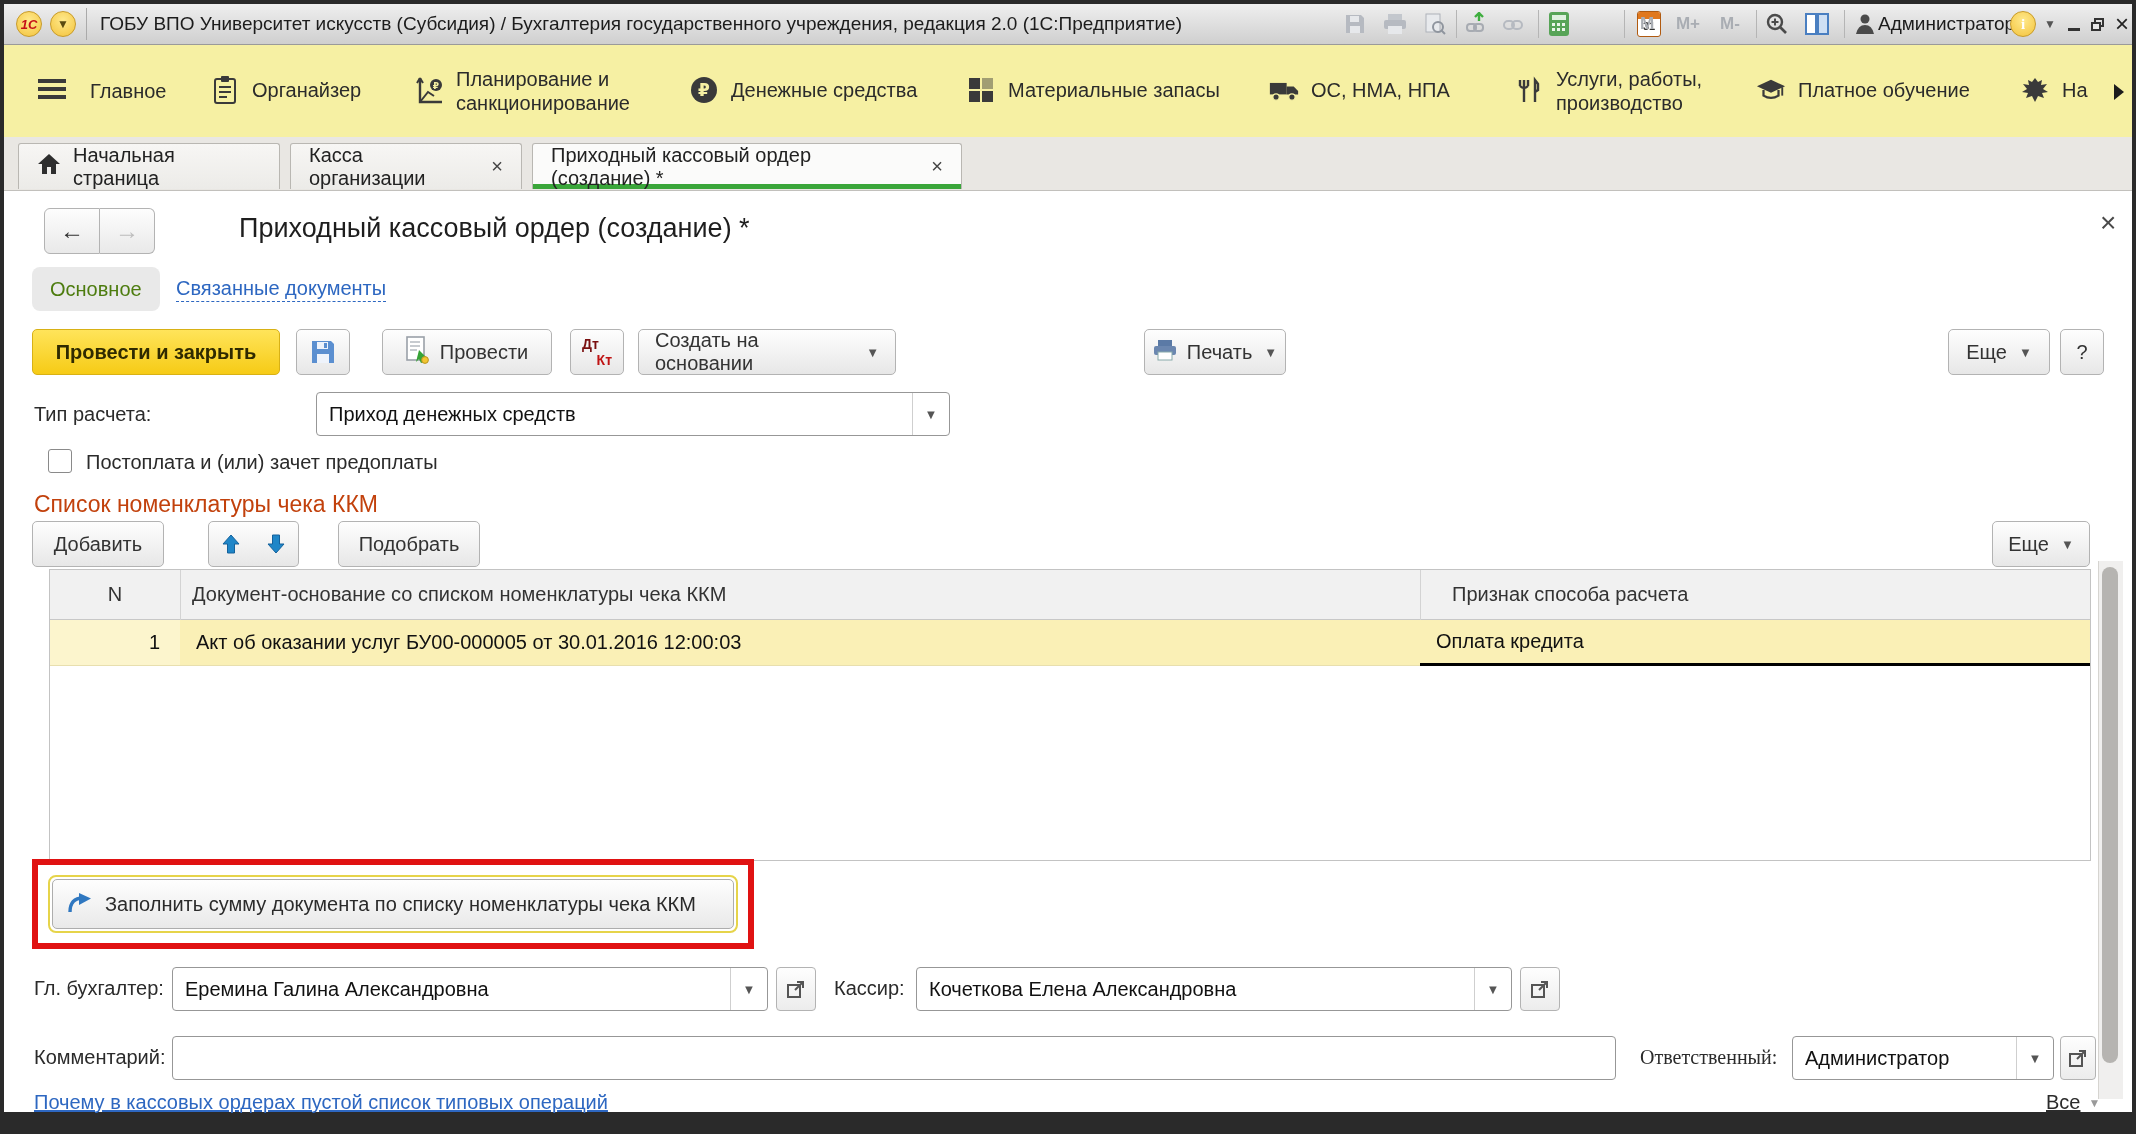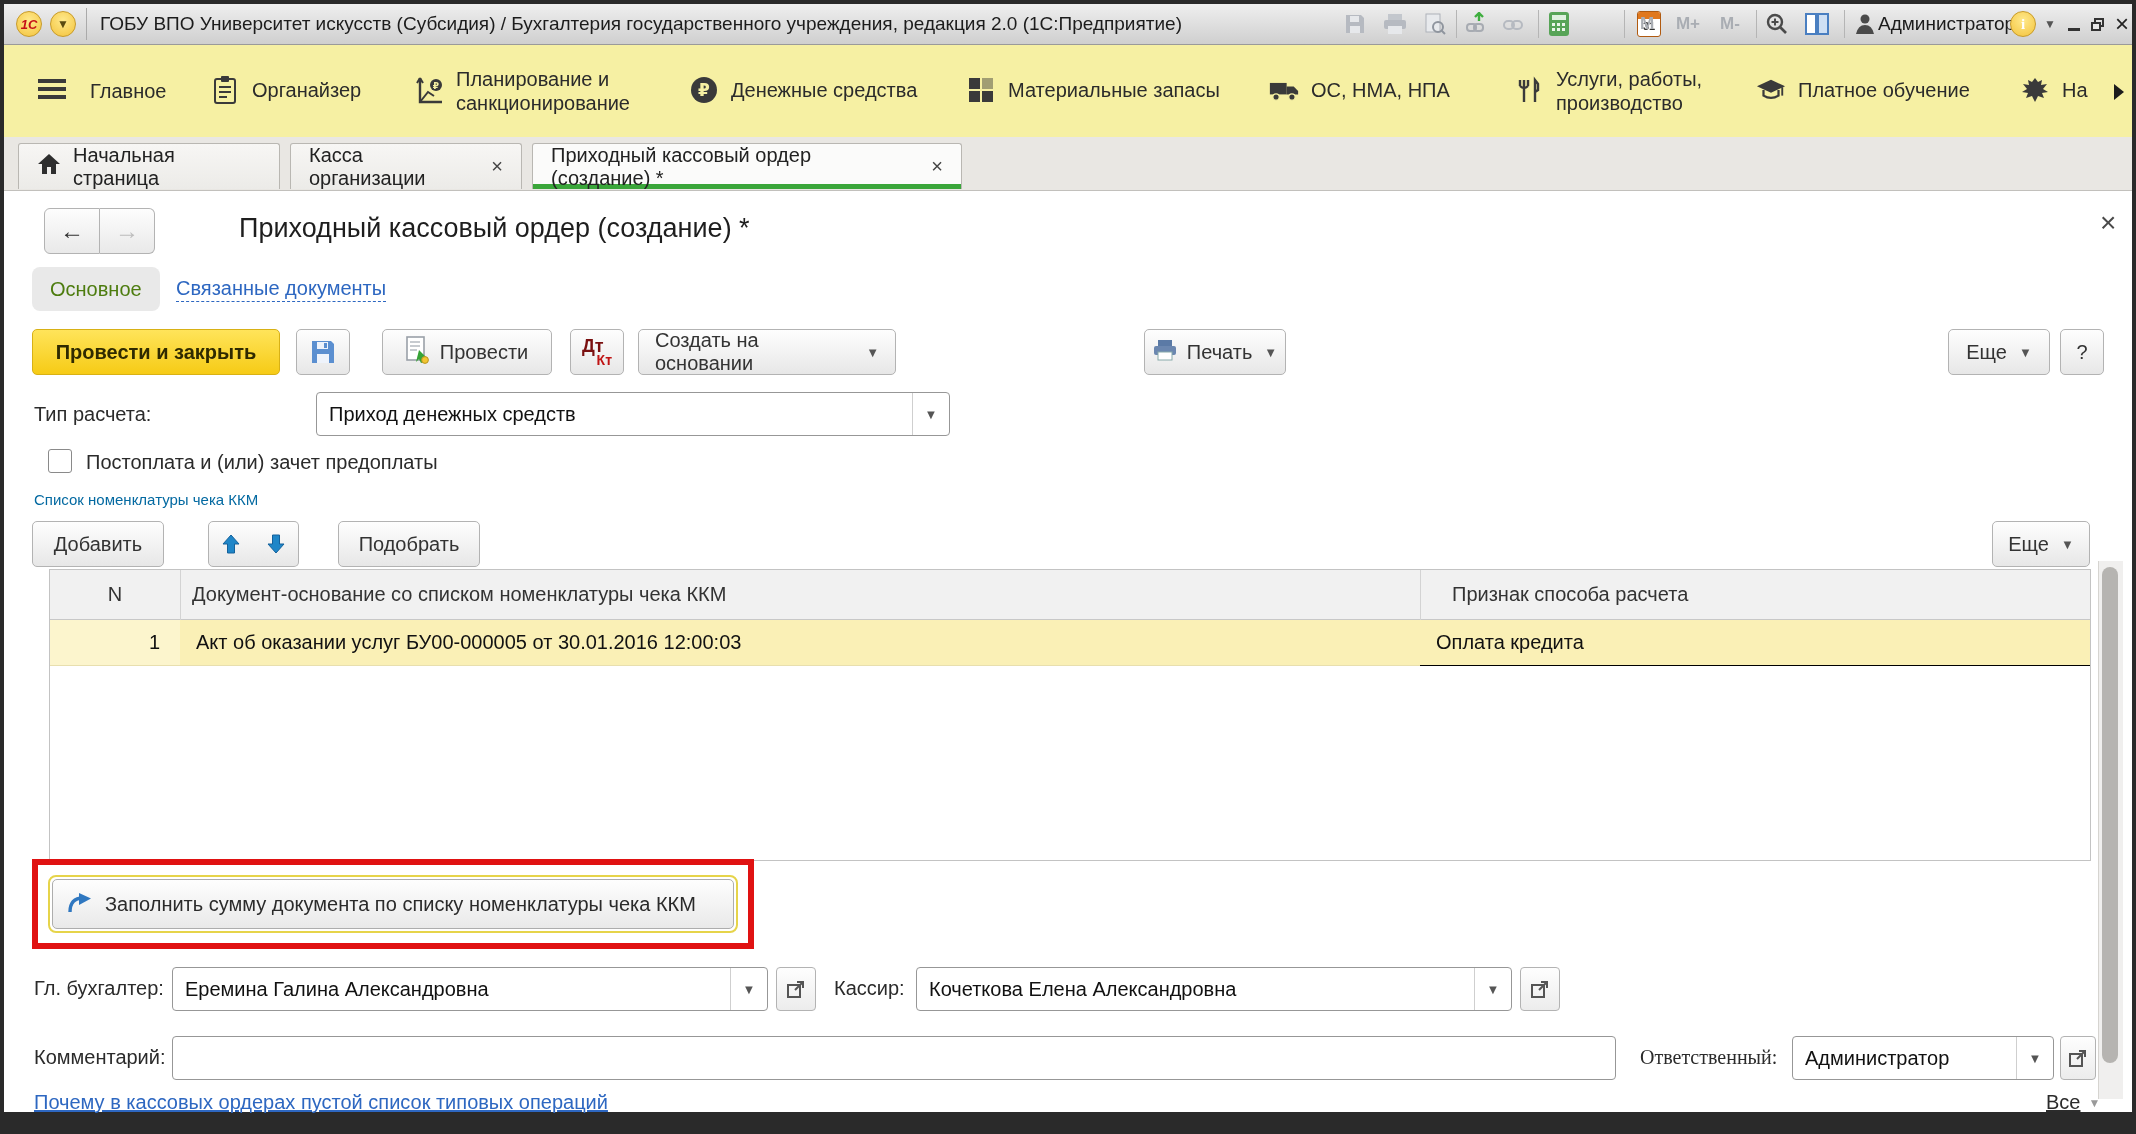--- a/index.html
+++ b/index.html
@@ -317,21 +317,21 @@
               <line x1="4" y1="10" x2="14" y2="10" stroke="#b9bec5" stroke-width="1.6"></line>
               <line x1="4" y1="14" x2="11" y2="14" stroke="#b9bec5" stroke-width="1.6"></line>
               <path d="M13 14 l7 7 -4 1 2 4 -3 1 -2 -4 -3 3 z" fill="#36a336"></path>
               <circle cx="19" cy="24" r="3.4" fill="#f2c531" stroke="#b8941f"></circle>
             </svg>
       </span>
       <span>Провести</span>
     </div>
     <div class="btn" style="left:566px;top:138px;width:54px;padding:0;">
       <span style="position:relative;width:30px;height:32px;display:inline-block;">
-        <span style="position:absolute;left:0;top:0;font-size:18px;font-weight:bold;color:#7a1010;">Дт</span>
+        <span style="position:absolute;left:0;top:0;font-size:14px;font-weight:bold;color:#7a1010;">Дт</span>
         <span style="position:absolute;right:0;bottom:0;font-size:14px;font-weight:bold;color:#c01414;">Кт</span>
       </span>
     </div>
     <div class="btn" style="left:634px;top:138px;width:258px;">
       <span>Создать на основании</span>
           <span class="dd">▼</span>
     </div>
     <div class="btn" style="left:1140px;top:138px;width:142px;">
       <span>
         <svg width="24" height="22" viewBox="0 0 24 22">
@@ -353,21 +353,21 @@
 
     <div class="lbl" style="left:30px;top:212px;">Тип расчета:</div>
     <div class="field" style="left:312px;top:201px;width:634px;">
       <span class="val">Приход денежных средств</span>
       <span class="dd">▼</span>
     </div>
 
     <div style="position:absolute;left:44px;top:258px;width:24px;height:24px;border:1px solid #8a8a8a;border-radius:3px;background:#fff;box-sizing:border-box;"></div>
     <div class="lbl" style="left:82px;top:260px;">Постоплата и (или) зачет предоплаты</div>
 
-    <div style="position:absolute;left:30px;top:300px;font-size:15px;color:#0369a1;">Список номенклатуры чека ККМ</div>
+    <div style="position:absolute;left:30px;top:300px;font-size:23px;color:#c2410c;">Список номенклатуры чека ККМ</div>
 
     <div class="btn" style="left:28px;top:330px;width:132px;">Добавить</div>
     <div class="btn" style="left:204px;top:330px;width:46px;padding:0;border-radius:5px 0 0 5px;">
       <svg width="18" height="20" viewBox="0 0 18 20">
             <path d="M9 1 L17 10 H12.5 V19 H5.5 V10 H1 Z" fill="#1f86c8" stroke="#14619b"></path>
           </svg>
     </div>
     <div class="btn" style="left:249px;top:330px;width:46px;padding:0;border-left:none;border-radius:0 5px 5px 0;">
       <svg width="18" height="20" viewBox="0 0 18 20">
             <path d="M9 19 L1 10 H5.5 V1 H12.5 V10 H17 Z" fill="#1f86c8" stroke="#14619b"></path>
@@ -381,21 +381,21 @@
 
     <div id="grid" style="top:378px;">
       <div class="gh" style="left:0;width:130px;justify-content:center;">N</div>
       <div class="gh" style="left:130px;width:1240px;padding-left:12px;">Документ-основание со списком номенклатуры чека ККМ</div>
       <div class="gh" style="left:1370px;width:670px;padding-left:32px;">Признак способа расчета</div>
       <div class="colsep" style="left:130px;height:96px;"></div>
       <div class="colsep" style="left:1370px;height:96px;"></div>
 
       <div class="gc" style="left:0;width:130px;justify-content:flex-end;padding-right:20px;background:#fcf5cd;border-bottom:1px solid #e8dfae;">1</div>
       <div class="gc" style="left:130px;width:1240px;padding-left:16px;background:#faf0b6;border-bottom:1px solid #e8dfae;">Акт об оказании услуг БУ00-000005 от 30.01.2016 12:00:03</div>
-      <div class="gc" style="left:1370px;width:670px;padding-left:16px;background:#faf0b6;border-bottom:1px solid #000000;">Оплата кредита</div>
+      <div class="gc" style="left:1370px;width:670px;padding-left:16px;background:#faf0b6;border-bottom:3px solid #000000;">Оплата кредита</div>
     </div>
 
     <div class="sb-track" style="left:2094px;top:370px;width:24px;height:538px;">
       <div class="sb-thumb" style="top:6px;height:496px;"></div>
     </div>
 
     <div style="position:absolute;left:28px;top:668px;width:722px;height:90px;border:6px solid #e01212;box-sizing:border-box;"></div>
     <div style="position:absolute;left:44px;top:684px;width:690px;height:58px;border:2px solid #e6d44a;border-radius:8px;box-sizing:border-box;padding:2px;">
       <div style="width:100%;height:100%;border:1px solid #adadad;border-radius:5px;background:linear-gradient(#fefefe,#e9e9e9);display:flex;align-items:center;gap:12px;padding:0 14px;box-sizing:border-box;font-size:20px;color:#2b2b2b;white-space:nowrap;">
         <svg width="26" height="24" viewBox="0 0 26 24">

